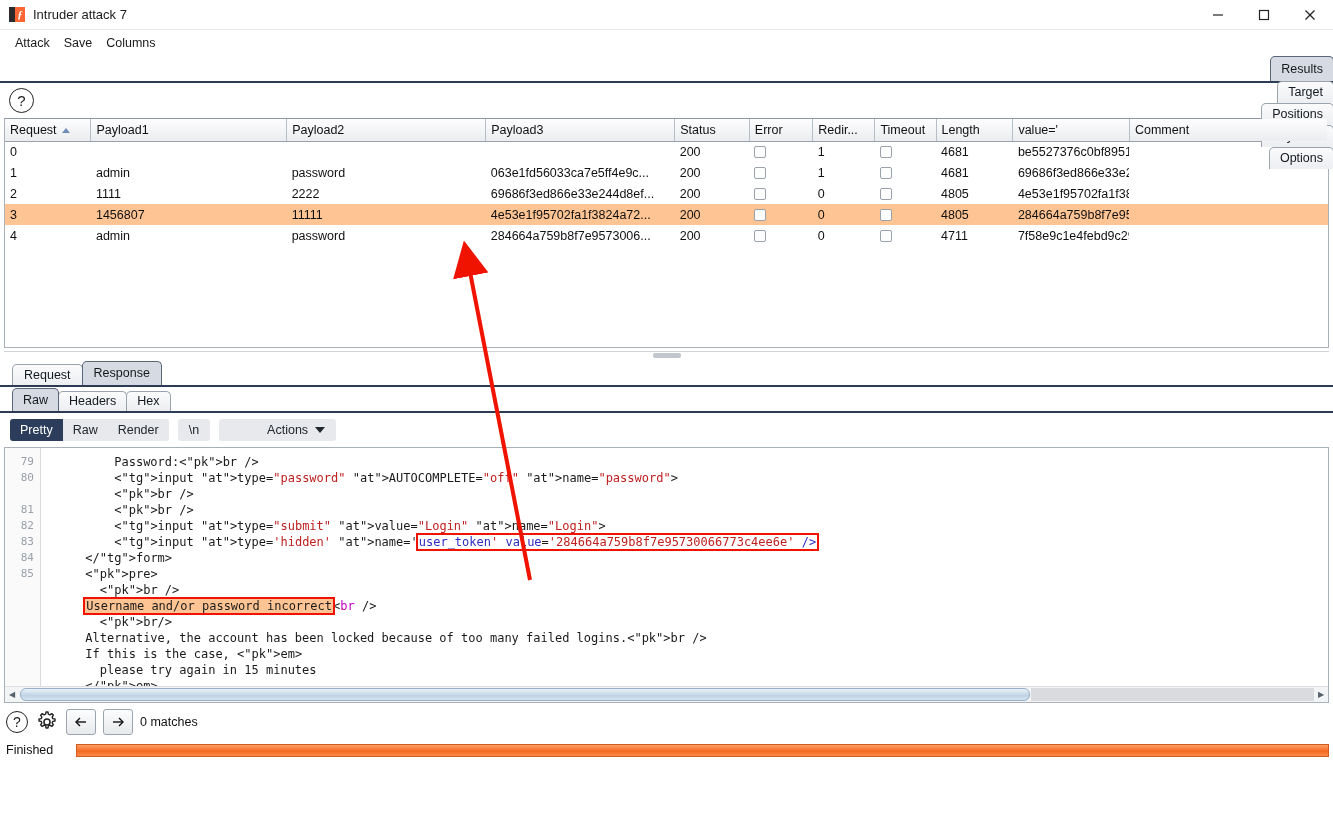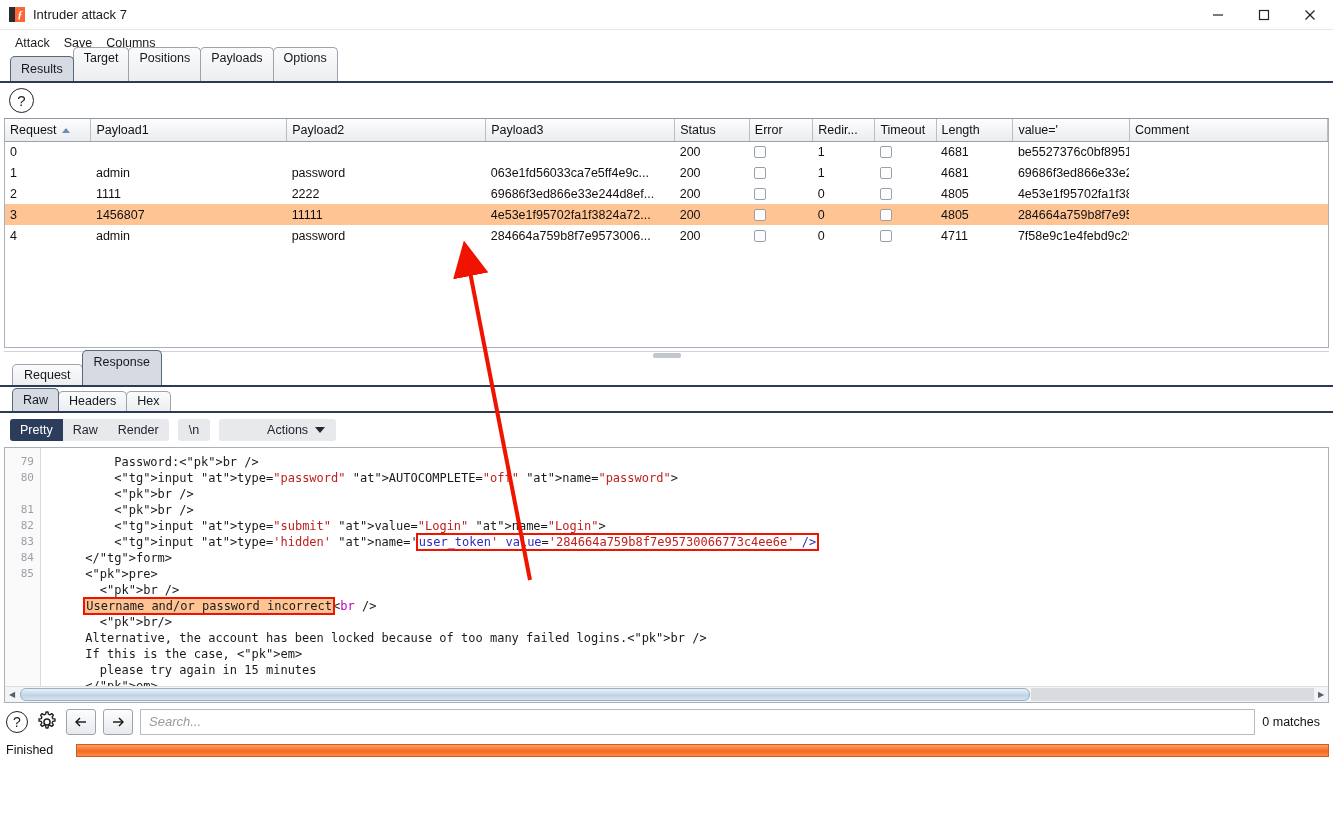--- a/index.html
+++ b/index.html
@@ -51,20 +51,21 @@
   }
   .menu-item {
     padding: 3px 7px; font-size: 12.5px; color: #1a1a1a; cursor: default;
   }
 
   
   .tabstrip {
     height: 27px; display: flex; align-items: flex-end;
     padding-left: 10px; background: #ffffff;
     border-bottom: 2px solid #2d3c55;
+    flex-direction: column;
   }
   .tab {
     height: 34px; line-height: 21px; padding: 0 10px;
     font-size: 12.5px; color: #14191f;
     background: linear-gradient(#fbfbfc, #eceef1);
     border: 1px solid #9aa3ae;
     border-bottom: none;
     border-radius: 5px 5px 0 0;
     margin-right: -1px;
     position: relative;
@@ -134,21 +135,21 @@
   .rrtabstrip {
     height: 26px; display: flex; align-items: flex-end;
     padding-left: 12px; border-bottom: 2px solid #2d3c55; background: #fff;
   }
   .rrtab {
     height: 21px; line-height: 20px; padding: 0 11px; font-size: 12.5px;
     background: linear-gradient(#fbfbfc, #eceef1);
     border: 1px solid #9aa3ae; border-bottom: none;
     border-radius: 5px 5px 0 0; margin-right: -1px; color: #14191f;
   }
-  .rrtab.active { background: #d6dbe3; height: 35px; line-height: 23px; border-color: #5a6679; z-index: 2; }
+  .rrtab.active { background: #d6dbe3; height: 24px; line-height: 23px; border-color: #5a6679; z-index: 2; }
 
   .subtabstrip {
     height: 26px; display: flex; align-items: flex-end;
     padding-left: 12px; border-bottom: 2px solid #2d3c55; background: #fff;
   }
   .subtab {
     height: 20px; line-height: 19px; padding: 0 10px; font-size: 12.5px;
     background: linear-gradient(#fbfbfc, #eceef1);
     border: 1px solid #9aa3ae; border-bottom: none;
     border-radius: 5px 5px 0 0; margin-right: -1px; color: #14191f;
@@ -452,21 +453,20 @@
           <line x1="13" y1="7" x2="3" y2="7" stroke="#111" stroke-width="1.4"></line>
           <polyline points="7,3 3,7 7,11" fill="none" stroke="#111" stroke-width="1.4"></polyline>
         </svg>
     </div>
     <div class="navbtn">
       <svg width="16" height="14" viewBox="0 0 16 14">
           <line x1="3" y1="7" x2="13" y2="7" stroke="#111" stroke-width="1.4"></line>
           <polyline points="9,3 13,7 9,11" fill="none" stroke="#111" stroke-width="1.4"></polyline>
         </svg>
     </div>
-    <div class="searchinput">Search...</div>
     <div class="matches">0 matches</div>
   </div>
 
   <div class="statusbar">
     <div class="status-text">Finished</div>
     <div class="progress"></div>
   </div>
 
   <svg class="arrow-svg" width="1333" height="815">
     <defs>

